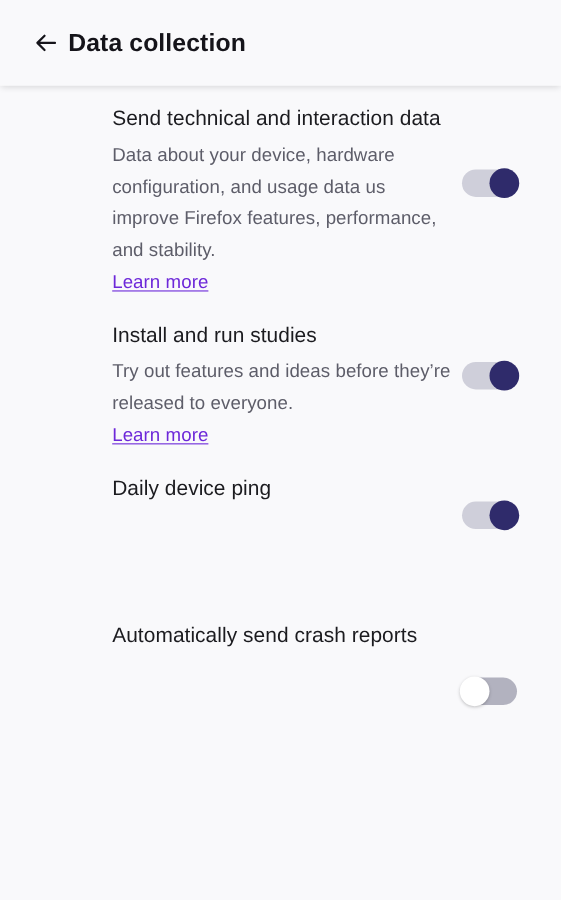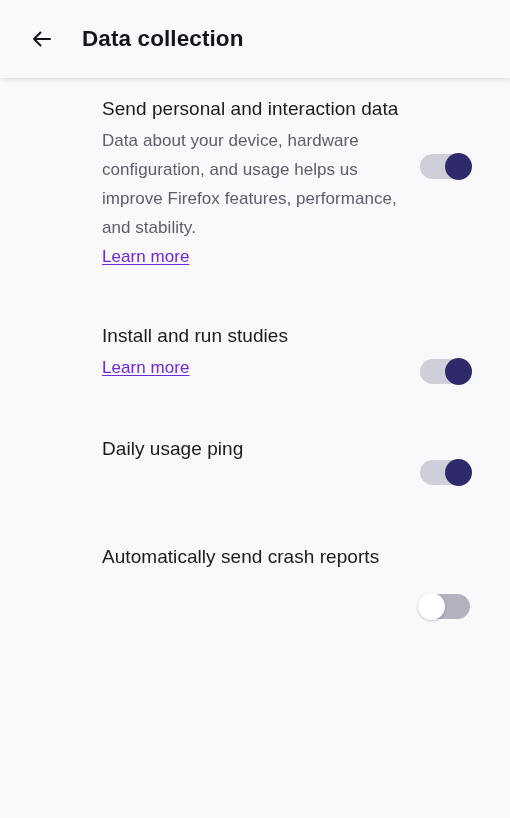--- a/index.html
+++ b/index.html
@@ -26,40 +26,39 @@
     display:flex; align-items:center; justify-content:center;
     background:none; border:none; cursor:pointer;
     flex:0 0 auto;
   }
   .back-btn svg { display:block; }
   .page-title {
     font-size:22.5px;
     font-weight:bold;
     color:#15141a;
     letter-spacing:.1px;
-    margin-left:20px;
     white-space:nowrap;
     text-align:center;
   }
 
   
   .content {
     height:740px;
     background:#f9f9fb;
     padding-top:14px;
     overflow:hidden;
   }
 
   .pref-row {
     display:flex;
     align-items:flex-start;
     padding:0 22px 0 102px;
   }
-  .pref-row.gap-sm { margin-top:48px; }
-  .pref-row.gap-lg { margin-top:55px; }
+  .pref-row.gap-sm { margin-top:18px; }
+  .pref-row.gap-lg { margin-top:81px; }
 
   .pref-text { flex:1 1 auto; max-width:312px; }
 
   .pref-title {
     font-size:19px;
     font-weight:400;
     color:#1b1b1f;
     line-height:34px;
     letter-spacing:.05px;
   }
@@ -127,52 +126,53 @@
       </svg>
     </span>
   </button>
   <div class="page-title">Data collection</div>
 </div>
 
 <div class="content">
 
   <div class="pref-row">
     <div class="pref-text">
-      <div class="pref-title">Send personal and interaction data</div>
+      <div class="pref-title">Send technical and interaction data</div>
       <div class="pref-desc">
-        <span>Data about your device, hardware configuration, and usage helps us improve Firefox features, performance, and stability.</span>
+        <span>Data about your device, hardware configuration, and usage data us improve Firefox features, performance, and stability.</span>
         <span class="learn-link learn-block">Learn more</span>
       </div>
     </div>
     <div class="toggle-wrap t1">
       <div class="toggle on">
         <span class="track"></span>
         <span class="thumb"></span>
       </div>
     </div>
   </div>
 
   <div class="pref-row gap-sm">
     <div class="pref-text">
       <div class="pref-title">Install and run studies</div>
       <div class="pref-desc">
+        <span>Try out features and ideas before they’re released to everyone.</span>
         <span class="learn-link learn-block">Learn more</span>
       </div>
     </div>
     <div class="toggle-wrap t2">
       <div class="toggle on">
         <span class="track"></span>
         <span class="thumb"></span>
       </div>
     </div>
   </div>
 
   <div class="pref-row gap-sm">
     <div class="pref-text">
-      <div class="pref-title">Daily usage ping</div>
+      <div class="pref-title">Daily device ping</div>
     </div>
     <div class="toggle-wrap t3">
       <div class="toggle on">
         <span class="track"></span>
         <span class="thumb"></span>
       </div>
     </div>
   </div>
 
   <div class="pref-row gap-lg">

